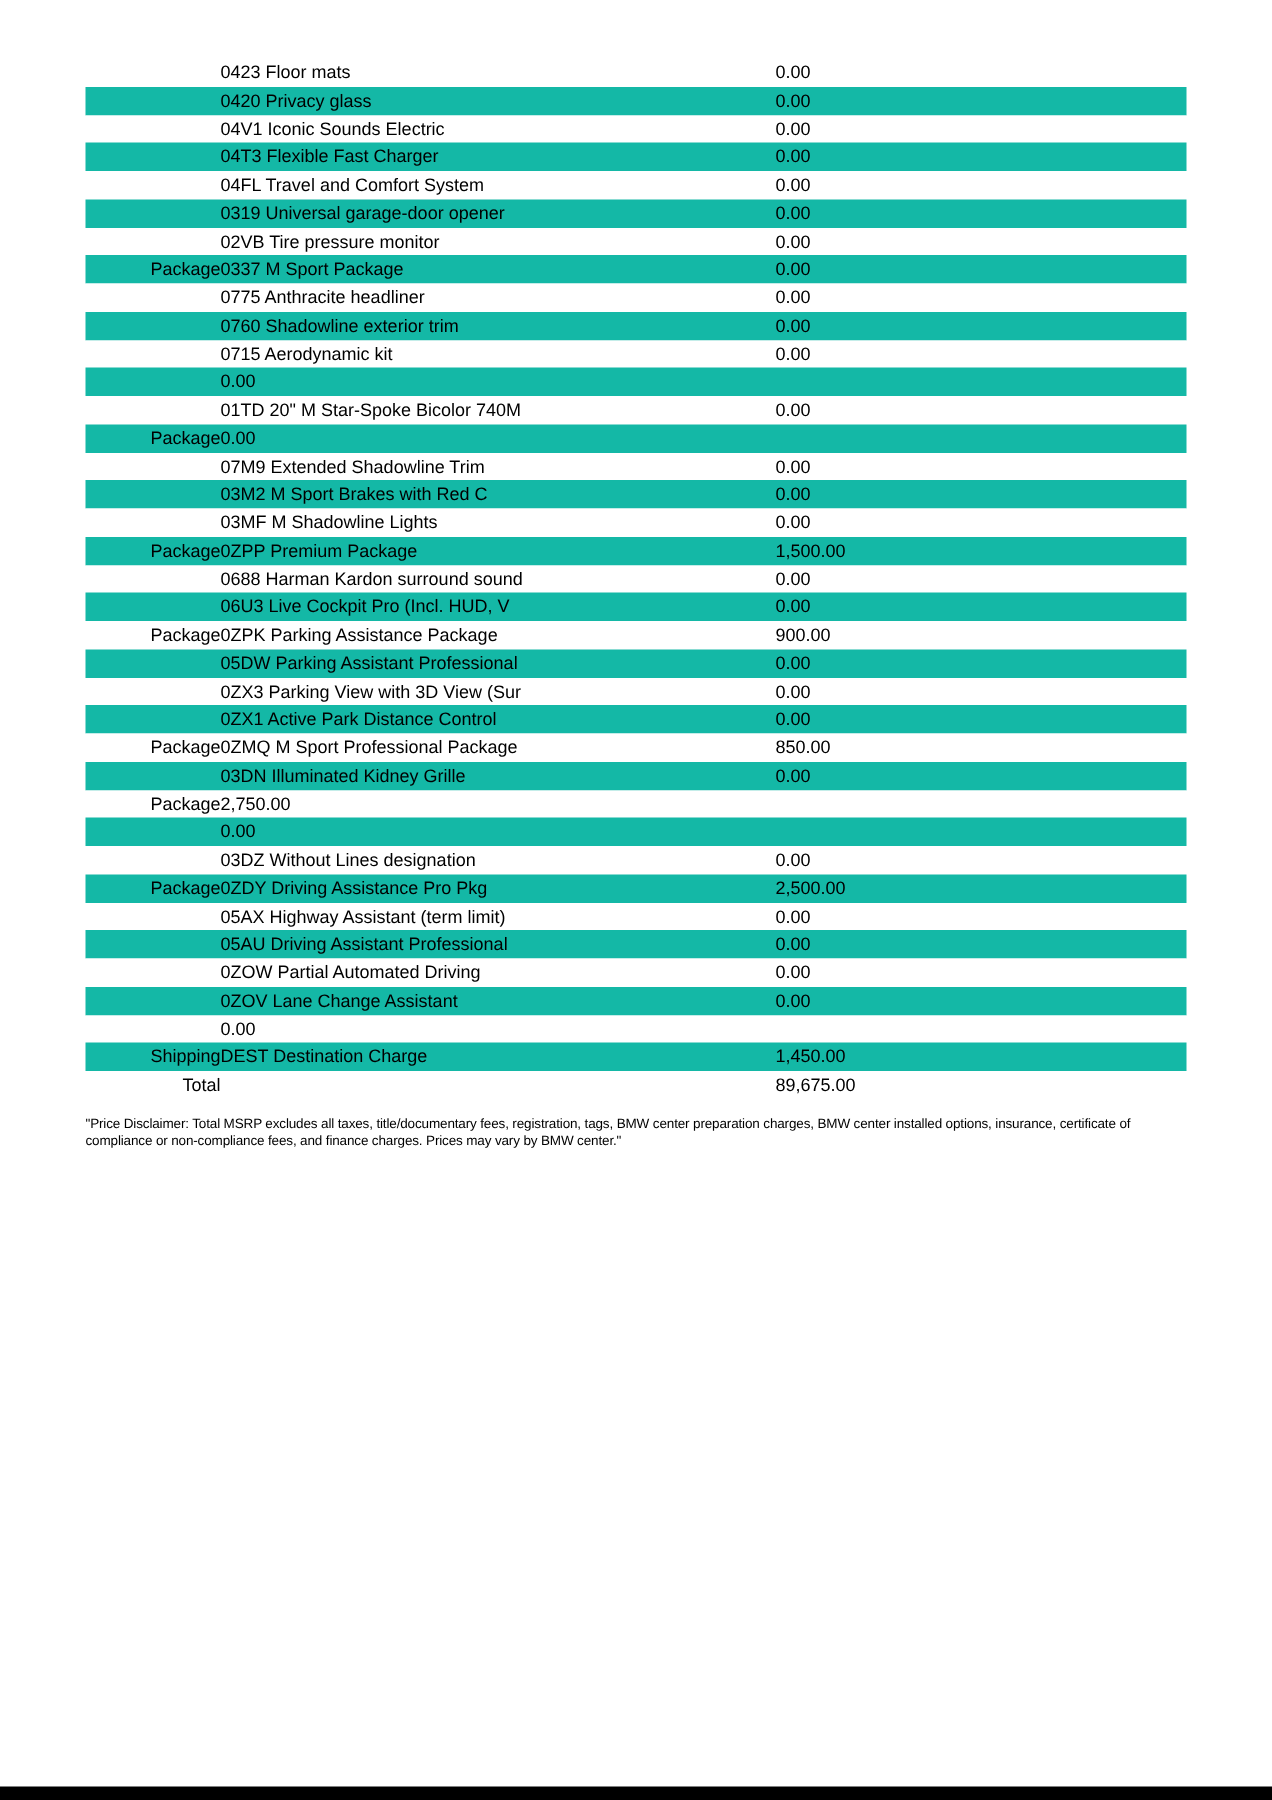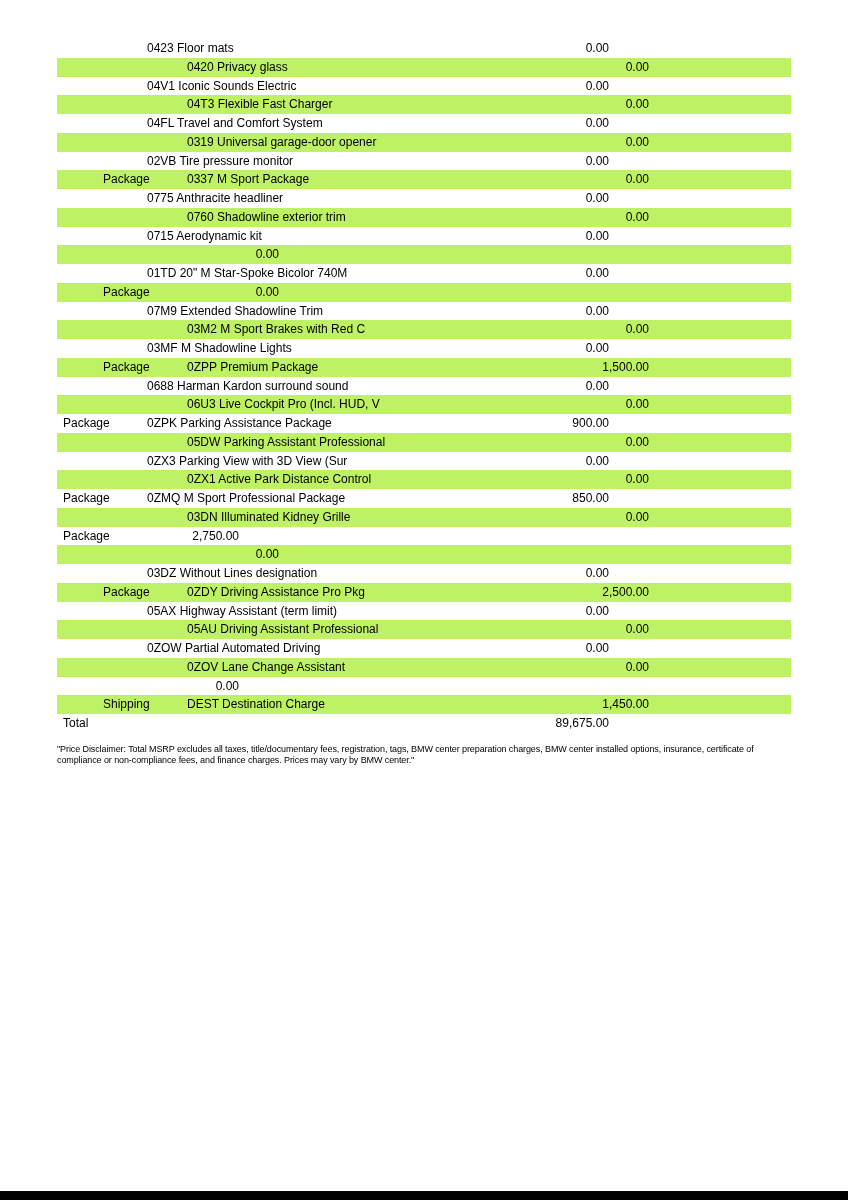--- a/index.html
+++ b/index.html
@@ -25,25 +25,25 @@
     width: 734px;
   }
   .row {
     display: flex;
     align-items: center;
     height: 18.75px;
     font-size: 12px;
     line-height: 18.75px;
     background: #ffffff;
   }
-  .row.alt { background: #bef264; padding-left: 40px; }
+  .row.alt { background: #14b8a6; }
   .cell { overflow: hidden; white-space: nowrap; }
-  .cell.cat   { width: 90px;  padding-left: 6px; }
+  .cell.cat   { width: 90px;  padding-left: 6px; text-align: right; }
   .cell.item  { width: 370px; }
-  .cell.price { width: 92px;  text-align: right; }
+  .cell.price { width: 92px;  text-align: left; }
   .cell.spacer { flex: 1; }
   .disclaimer {
     position: absolute;
     top: 744px;
     left: 57px;
     width: 735px;
     font-size: 9px;
     line-height: 11px;
     letter-spacing: -0.1px;
     color: #000000;

